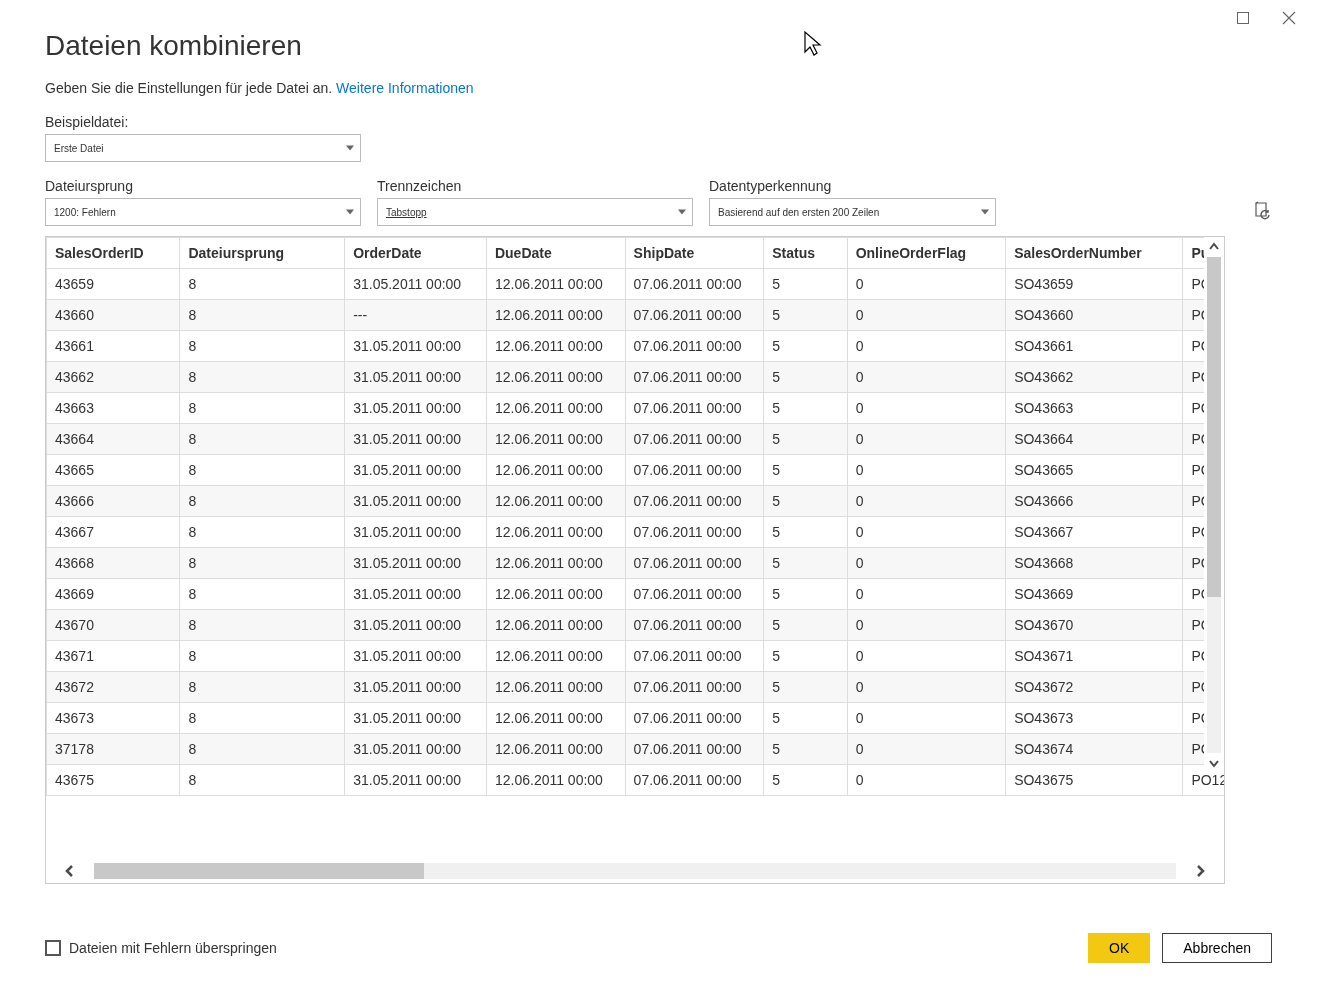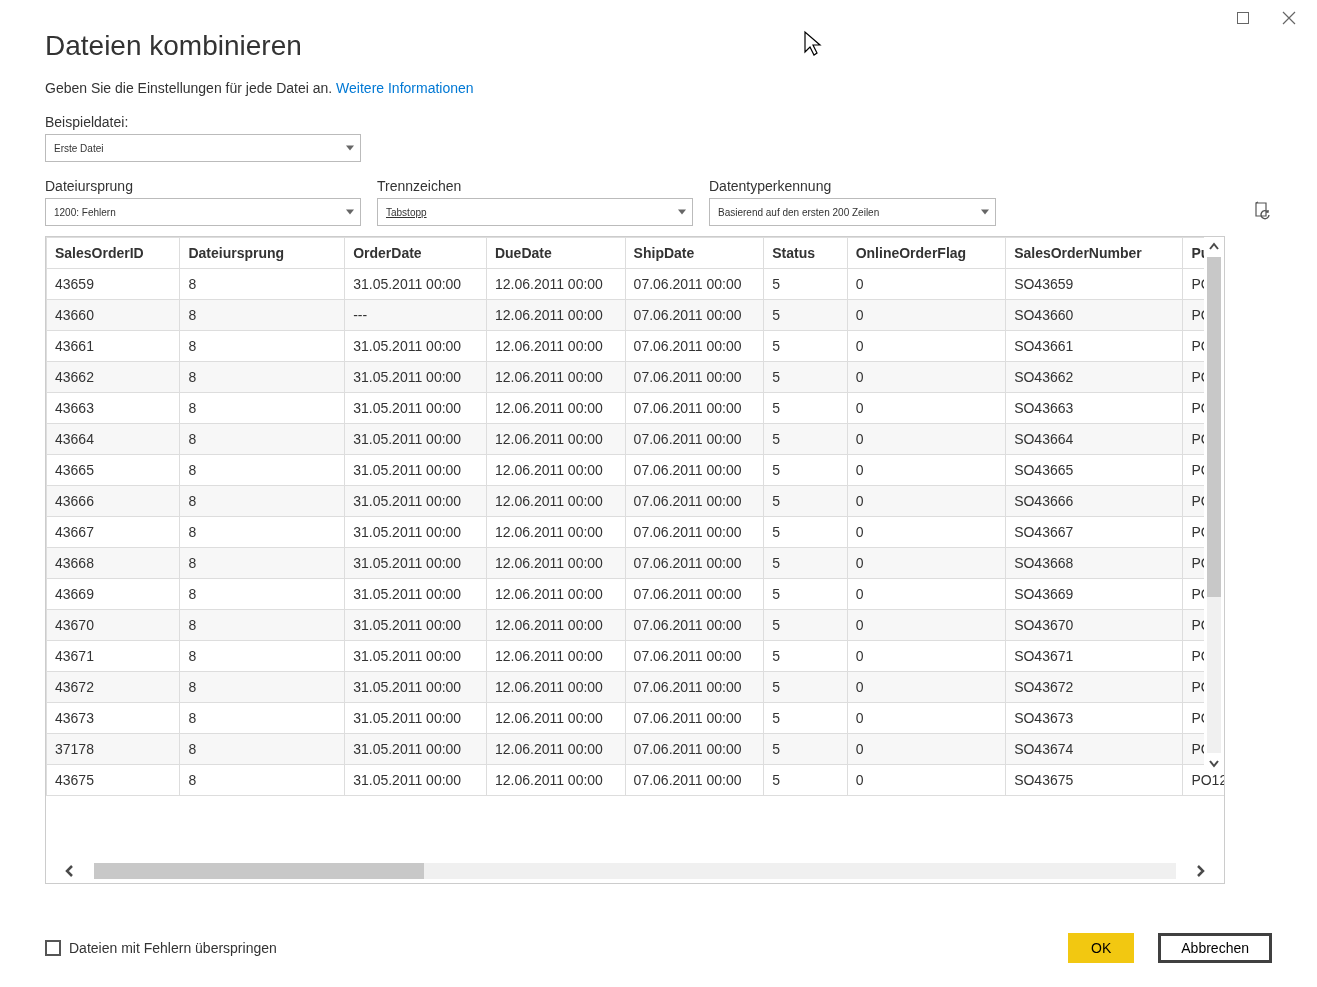--- a/index.html
+++ b/index.html
@@ -191,26 +191,26 @@
   .checkbox {
     width: 16px; height: 16px;
     border: 2px solid #555;
     margin-right: 8px;
     cursor: pointer;
   }
   .footer .spacer { flex: 1; }
   .btn {
     height: 30px;
     padding: 0 20px;
-    border: 3px solid #404040;
+    border: 1px solid #404040;
     background: #fff;
     font-size: 14px;
     cursor: pointer;
     display:inline-flex; align-items:center; justify-content:center;
-    margin-left: 24px;
+    margin-left: 12px;
   }
   .btn.primary {
     background: #F2C811;
     border-color: #F2C811;
     color: #000;
   }
   .cursor-ptr {
     position: absolute;
     top: 30px; left: 802px;
     pointer-events: none;

